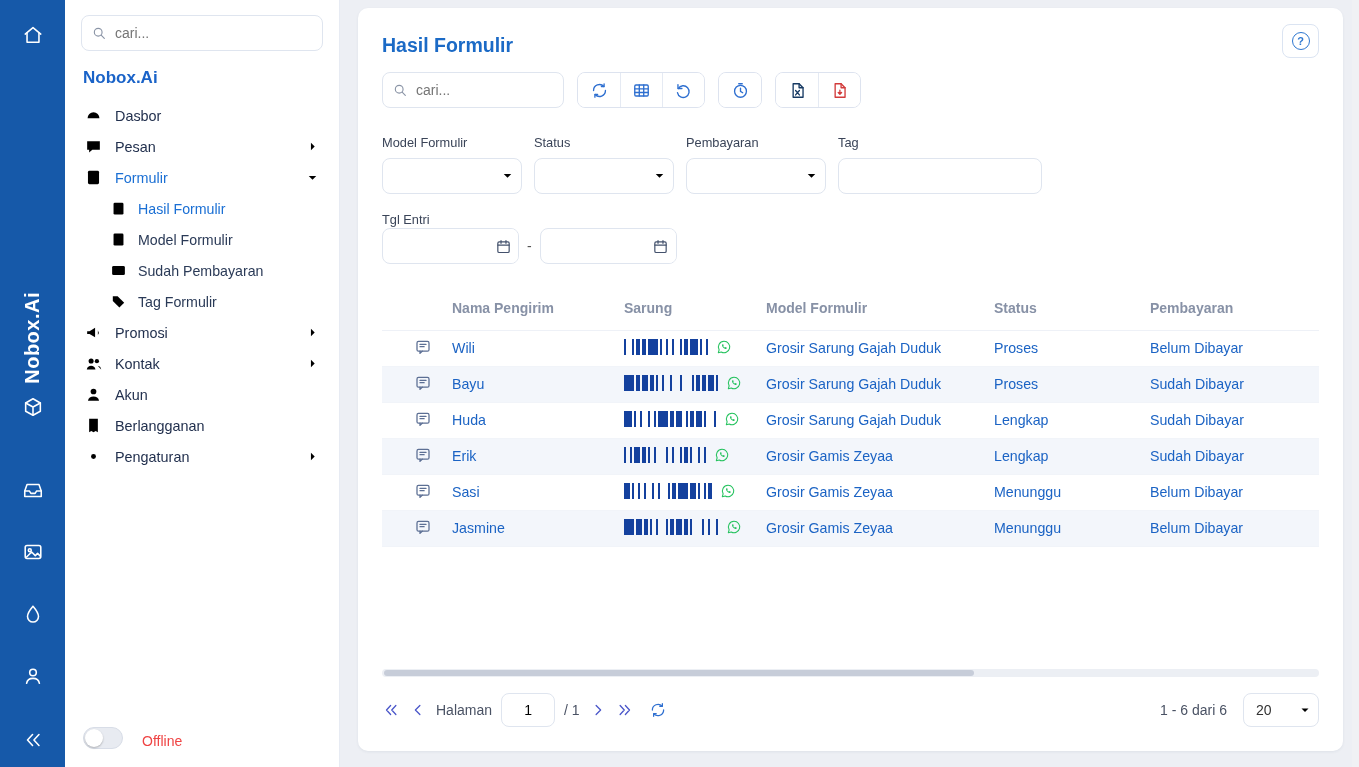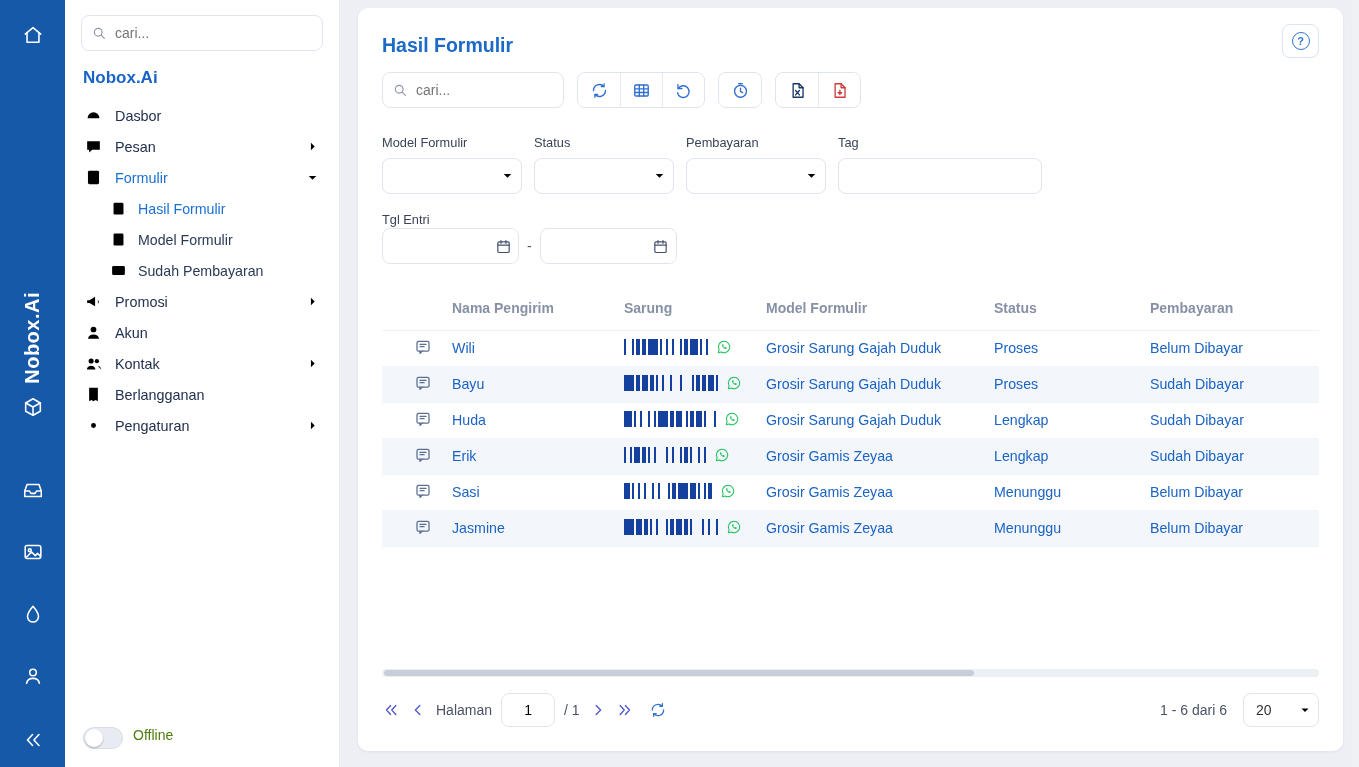--- a/index.html
+++ b/index.html
@@ -23,21 +23,21 @@
   .brand{color:#1a63c8;font-size:17px;font-weight:700;margin:17px 2px 12px}
   .menu{flex:none}
   .item{display:flex;align-items:center;gap:12px;height:31px;padding:0 3px;cursor:pointer;color:#22304e;font-size:14.4px}
   .item .mic{width:19px;height:19px;color:#354361;flex:none}
   .item .chev{margin-left:auto;width:15px;height:15px;color:#6a7691}
   .item.active,.item.active .mic,.item.active .chev{color:#1a6fd4}
   .submenu{padding-left:29px}
   .sub{display:flex;align-items:center;gap:11px;height:31px;cursor:pointer;color:#2a3a57;font-size:14.2px}
   .sub .mic{width:17px;height:17px;color:#354361;flex:none}
   .sub.current,.sub.current .mic{color:#1a6fd4}
-  .offline-row{margin-top:auto;display:flex;align-items:flex-start;gap:10px;padding:4px 2px;color:#4d7c0f}
+  .offline-row{margin-top:auto;display:flex;align-items:flex-end;gap:19px;padding:4px 2px;color:#ef4444}
   .toggle{width:40px;height:22px;border-radius:11px;background:#e8ebf1;border:1px solid #d8dde7;position:relative;cursor:pointer;flex:none}
   .knob{position:absolute;left:1px;top:1px;width:18px;height:18px;border-radius:50%;background:#fff;box-shadow:0 1px 2px rgba(0,0,0,.25)}
   
   .main{flex:1;padding:8px 16px 16px 18px;position:relative}
   .vscroll{position:absolute;right:0;top:0;width:7px;height:100%;background:#f0f1f4}
   .card{background:#fff;border-radius:10px;height:100%;box-shadow:0 1px 3px rgba(30,50,90,.07);padding:16px 24px 16px;display:flex;flex-direction:column}
   .title-row{display:flex;justify-content:space-between;align-items:flex-start}
   .page-title{color:#1b6ac6;font-size:19.5px;font-weight:700;margin-top:10px}
   .help-btn{width:37px;height:34px;border:1px solid #dbe4f2;border-radius:8px;background:#fff;display:flex;align-items:center;justify-content:center;color:#2e77d0;cursor:pointer}
   .q-circle{width:18px;height:18px;border:1.6px solid currentColor;border-radius:50%;font-size:11px;font-weight:700;display:flex;align-items:center;justify-content:center}
@@ -321,44 +321,50 @@
             <use href="#i-doc"></use>
           </svg>
         <span>Model Formulir</span>
       </div>
       <div class="sub">
         <svg class="mic">
             <use href="#i-card"></use>
           </svg>
         <span>Sudah Pembayaran</span>
       </div>
+      <div class="sub">
+        <svg class="mic">
+            <use href="#i-tag"></use>
+          </svg>
+        <span>Tag Formulir</span>
+      </div>
     </div>
     <div class="item">
       <svg class="mic">
           <use href="#i-megaphone"></use>
         </svg>
       <span>Promosi</span>
       <svg class="chev">
           <use href="#i-chev-right"></use>
         </svg>
     </div>
     <div class="item">
       <svg class="mic">
-          <use href="#i-user"></use>
-        </svg>
-      <span>Akun</span>
-    </div>
-    <div class="item">
-      <svg class="mic">
           <use href="#i-users"></use>
         </svg>
       <span>Kontak</span>
       <svg class="chev">
           <use href="#i-chev-right"></use>
         </svg>
+    </div>
+    <div class="item">
+      <svg class="mic">
+          <use href="#i-user"></use>
+        </svg>
+      <span>Akun</span>
     </div>
     <div class="item">
       <svg class="mic">
           <use href="#i-receipt"></use>
         </svg>
       <span>Berlangganan</span>
     </div>
     <div class="item">
       <svg class="mic">
           <use href="#i-gear"></use>

